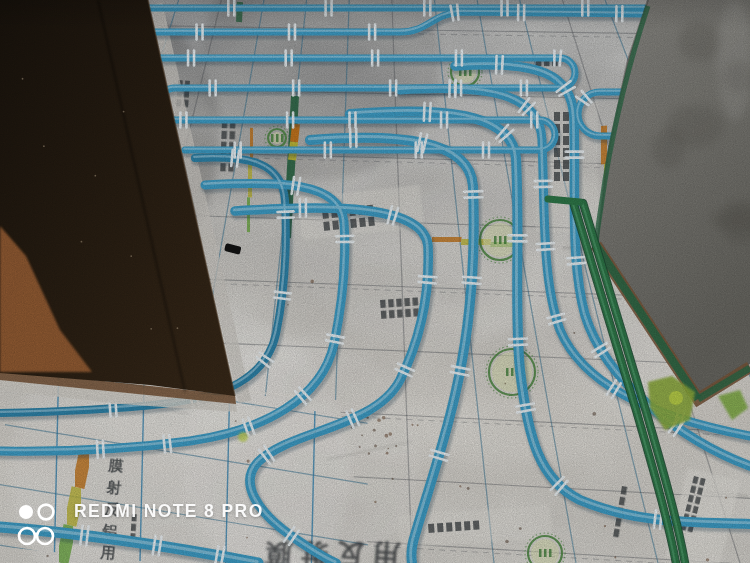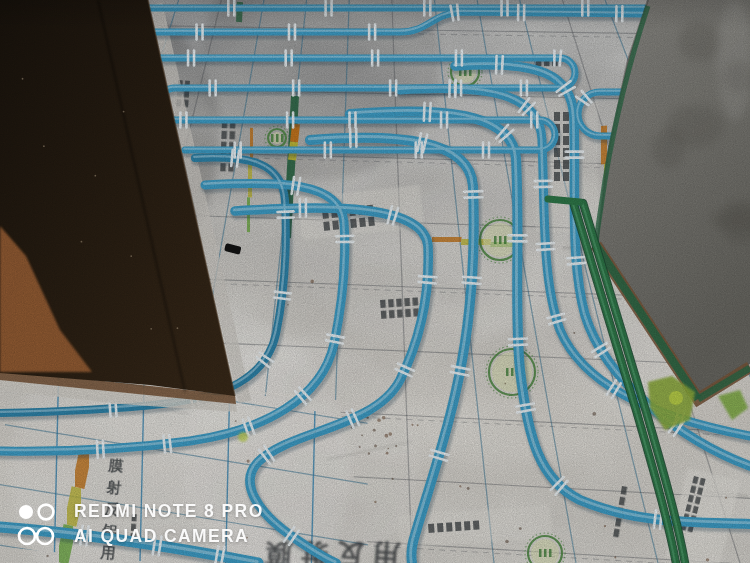--- a/index.html
+++ b/index.html
@@ -616,16 +616,15 @@
 
   <div class="wm">
     <svg width="46" height="48" viewBox="0 0 46 48">
       <circle cx="9" cy="13" r="7" fill="#fff"></circle>
       <circle cx="29" cy="13" r="7.4" fill="none" stroke="#fff" stroke-width="2.6"></circle>
       <circle cx="10" cy="37" r="8" fill="none" stroke="#fff" stroke-width="2.7"></circle>
       <circle cx="28" cy="37" r="8" fill="none" stroke="#fff" stroke-width="2.7"></circle>
     </svg>
     <div class="wm-text">
       <div>REDMI NOTE 8 PRO</div>
-      <div>AI QUAD CAMERA</div>
     </div>
   </div>
 </div>
 
 </body></html>

